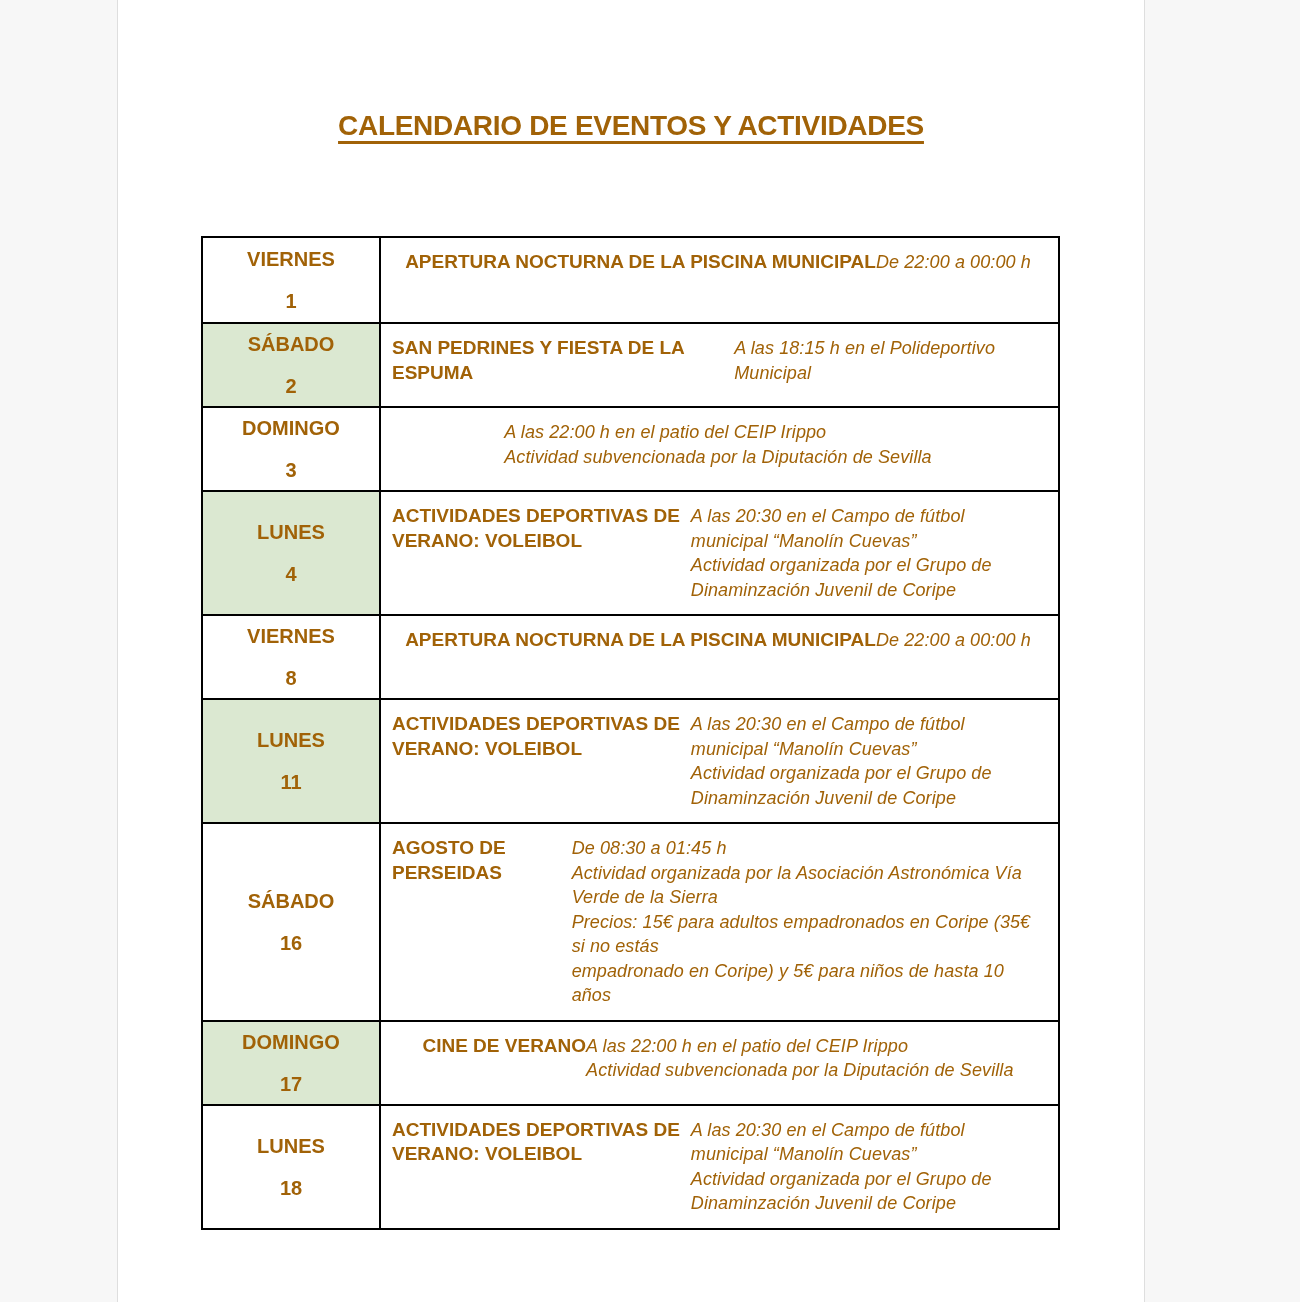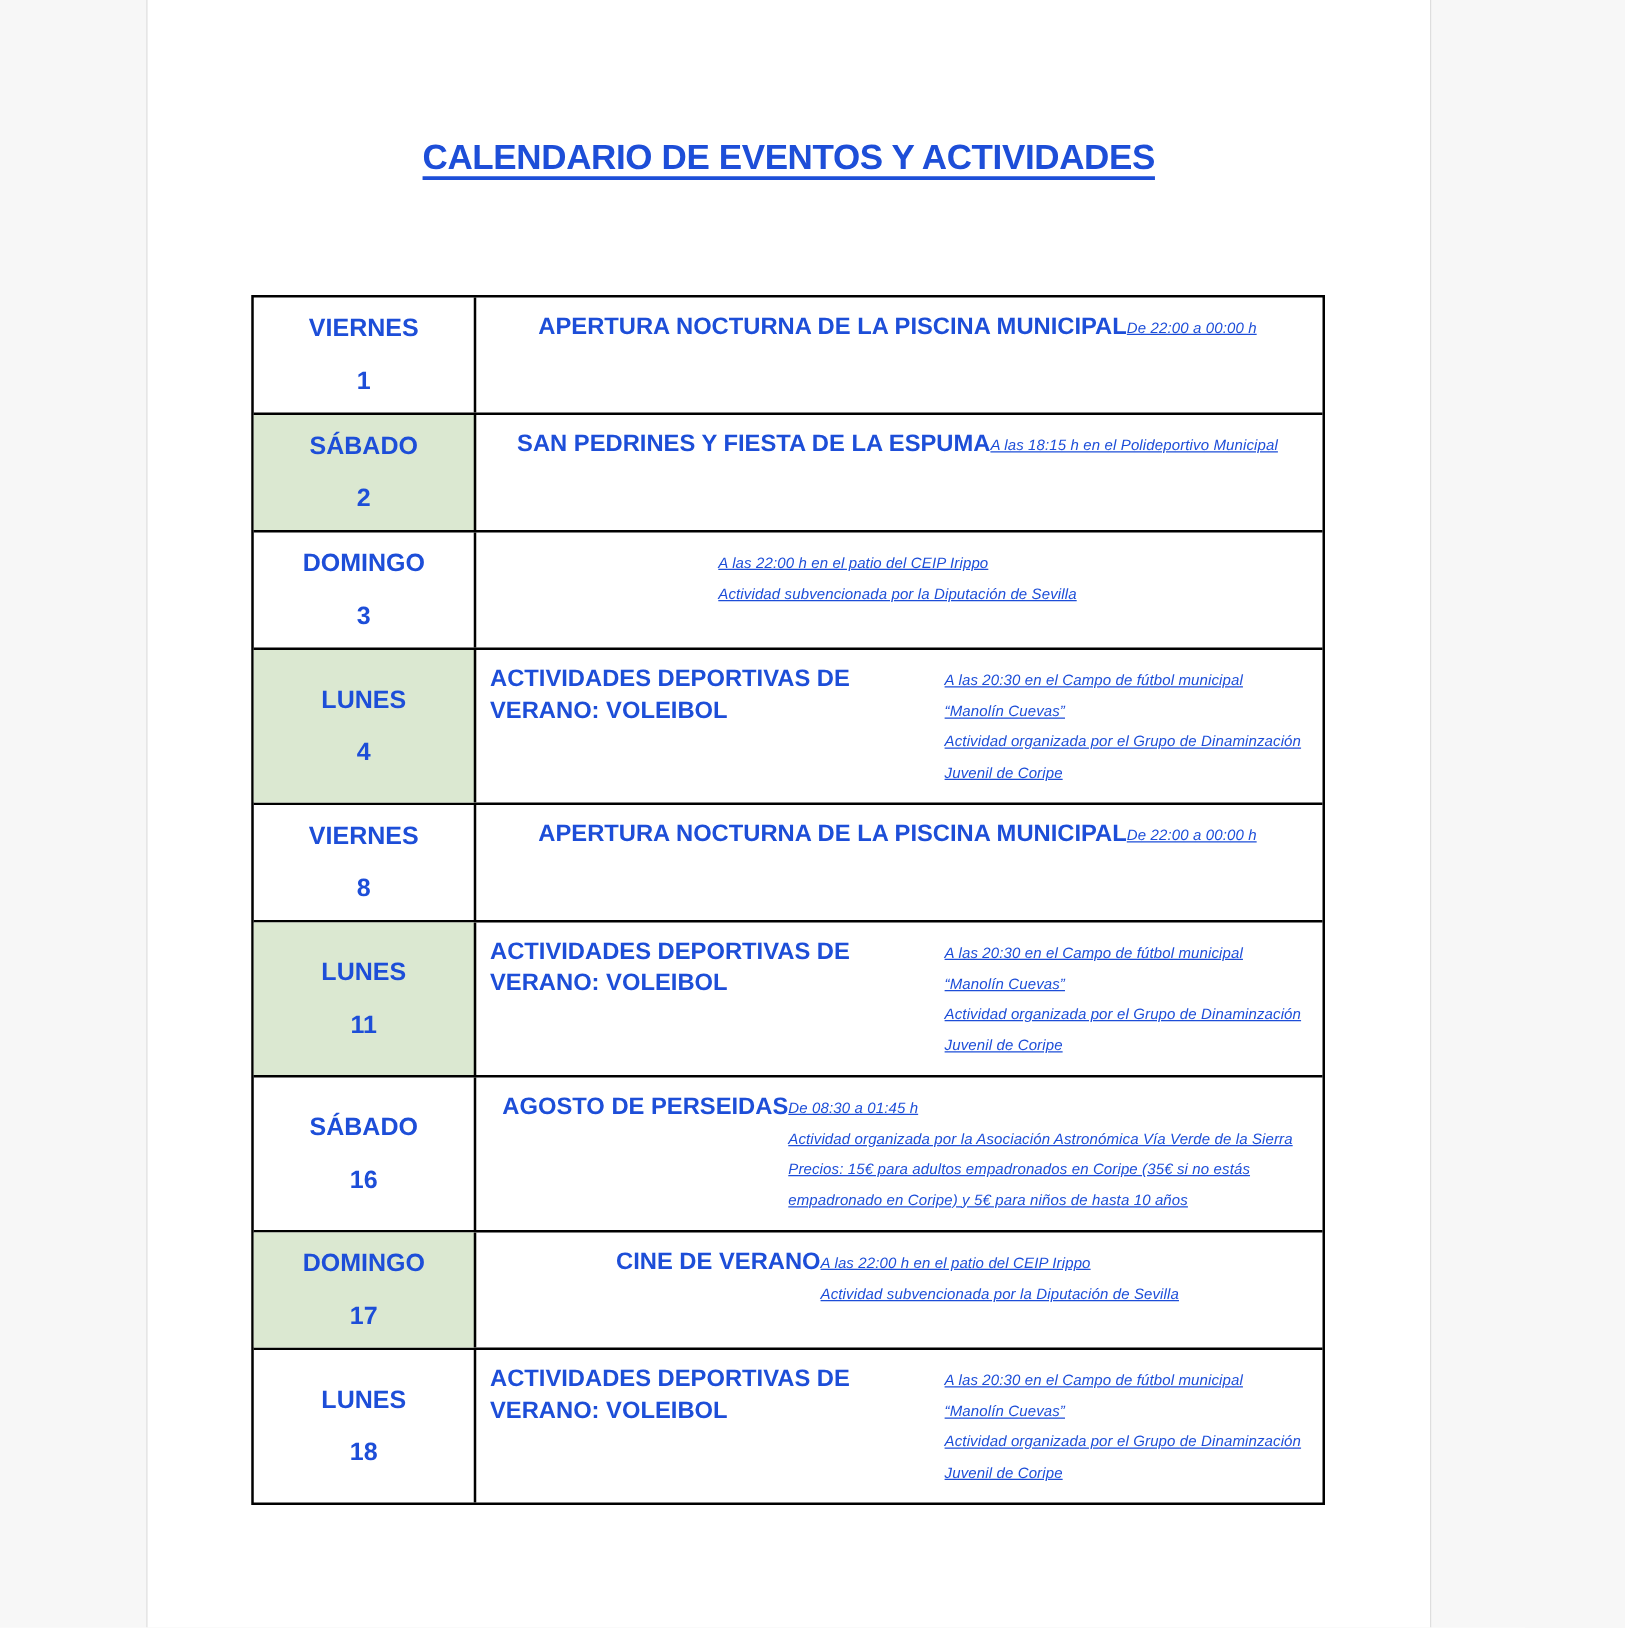--- a/index.html
+++ b/index.html
@@ -6,21 +6,21 @@
   body {
     font-family: "Liberation Sans", "DejaVu Sans", sans-serif;
     background: #f7f7f7;
   }
   .canvas {
     position: relative;
     width: 1300px;
     height: 1302px;
     background: #f7f7f7;
     overflow: hidden;
-    color: #1d4ed8;
+    color: #a16207;
   }
   .page {
     position: absolute;
     left: 117px;
     top: 0;
     width: 1028px;
     height: 1302px;
     background: #ffffff;
     border-left: 1px solid #dedede;
     border-right: 1px solid #dedede;
@@ -60,42 +60,41 @@
     width: 178px;
     border-right: 2px solid #000;
     display: flex;
     flex-direction: column;
     align-items: center;
     justify-content: center;
     gap: 18px;
     font-weight: bold;
     font-size: 20px;
     line-height: 24px;
-    padding: 13px 4px;
+    padding: 0 4px;
     text-align: center;
   }
   .day-cell.highlighted { background: var(--highlight, #dbe8d1); }
   .event-cell {
     flex: 1;
     display: flex;
     flex-direction: row;
     justify-content: center;
     padding: 12px 14px 12px 11px;
   }
   .event-title {
     font-weight: bold;
     font-size: 19px;
     line-height: 24.5px;
   }
   .detail-line {
     font-style: italic;
-    font-size: 12px;
+    font-size: 18px;
     line-height: 24.5px;
     letter-spacing: 0.1px;
-    text-decoration: underline;
   }
 </style>
 </head>
 <body>
 
 <div class="canvas">
   <div class="page">
     <div class="title-block">
       <div class="title-line">CALENDARIO DE EVENTOS Y ACTIVIDADES</div>
     </div>

